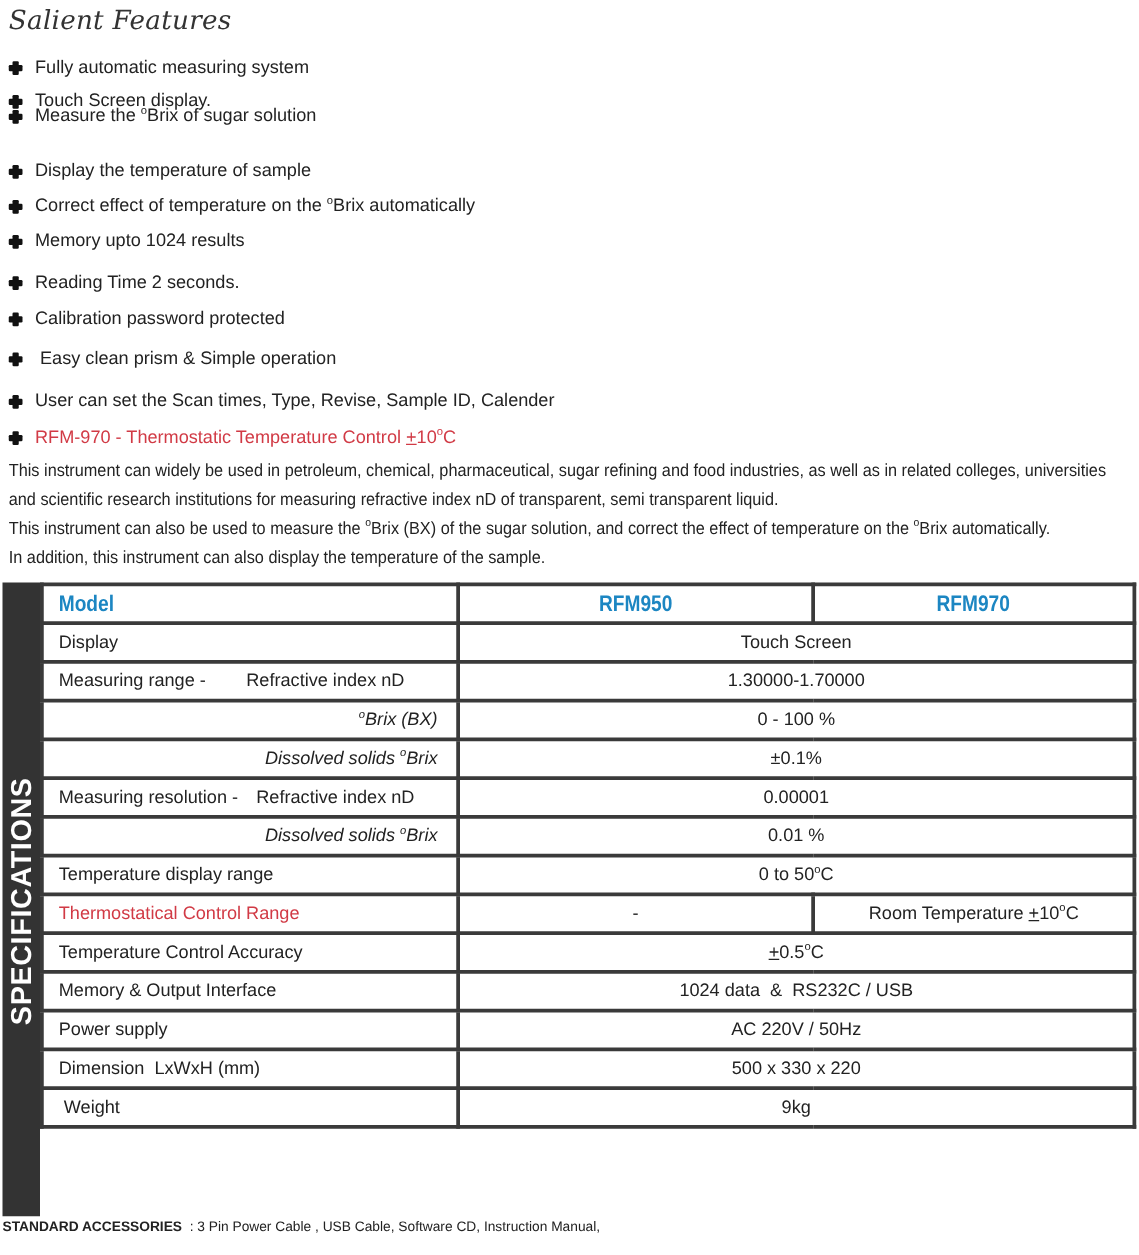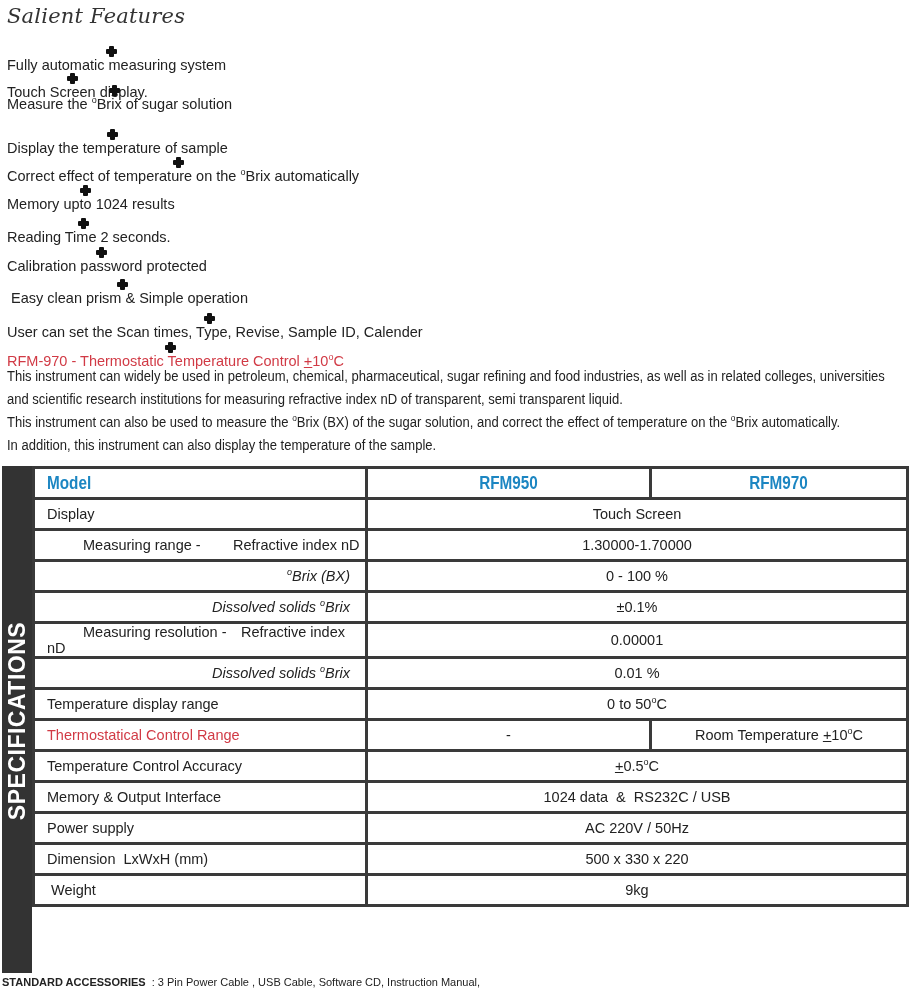--- a/index.html
+++ b/index.html
@@ -1,40 +1,40 @@
 <!DOCTYPE html>
 <html><head>
 <meta charset="utf-8">
 <style>
   html, body { margin: 0; padding: 0; background: #ffffff; }
   body { width: 911px; height: 1004px; position: relative; overflow: hidden;
          font-family: "Liberation Sans", sans-serif; color: #222; }
   .title { position: absolute; left: 7px; top: 4px; font-family: "DejaVu Serif", serif;
            font-style: italic; font-size: 21px; color: #333; letter-spacing: 0.2px; text-align: right; }
   .features { position: absolute; left: 0; top: 0; width: 911px; }
-  .feat { position: absolute; left: 7px; font-size: 14.5px; color: #222; white-space: nowrap; display: flex; align-items: center; flex-direction: column; }
+  .feat { position: absolute; left: 7px; font-size: 14.5px; color: #222; white-space: nowrap; display: flex; align-items: center; }
   .feat.red { color: #d13a45; }
   .bullet { width: 11px; height: 11px; margin-right: 10px; position: relative; display: inline-block; }
   .bullet::before { content: ""; position: absolute; left: 3px; top: 0; width: 5px; height: 11px; background: #111; border-radius: 1px; }
   .bullet::after { content: ""; position: absolute; left: 0; top: 3px; width: 11px; height: 5px; background: #111; border-radius: 1px; }
   sup { font-size: 9px; vertical-align: 6px; line-height: 0; }
   .u { text-decoration: underline; }
   .para { position: absolute; left: 7px; font-size: 14px; color: #222; white-space: nowrap; transform: scaleX(0.93); transform-origin: left; }
   .spec { position: absolute; left: 2px; top: 466px; width: 904px; height: 507px; }
   .spec-side { position: absolute; left: 0; top: 0; width: 30px; height: 507px; background: #333; }
   .spec-side span { position: absolute; left: 15px; top: 255px; transform: translate(-50%, -50%) rotate(-90deg);
                     color: #fff; font-weight: bold; font-size: 23px; letter-spacing: 0.5px; white-space: nowrap; }
   table { position: absolute; left: 30px; top: 0; border-collapse: collapse; width: 874px; table-layout: fixed; }
   td { border: 3px solid #3a3a3a; height: 28px; padding: 0; font-size: 14.5px; color: #222; }
   td.lbl { padding-left: 12px; width: 320px; }
   td.val { text-align: center; }
   .head td { color: #1c86c2; font-weight: bold; font-size: 18px; }
   .head td.lbl span { display: inline-block; transform: scaleX(0.85); transform-origin: left; }
   .head td.val span { display: inline-block; transform: scaleX(0.85); }
-  .lbl .a { display: inline-block; width: 150px; margin-left: 36px; }
+  .lbl .a { display: inline-block; width: 150px; }
   .lbl .right { display: block; text-align: right; padding-right: 15px; font-style: italic; }
   .red { color: #d13a45; }
   .acc { position: absolute; left: 2px; top: 976px; font-size: 11px; color: #222; white-space: nowrap; }
   .acc b { font-weight: bold; }
 </style>
 </head>
 <body>
 
 <div class="title">Salient Features</div>
 

